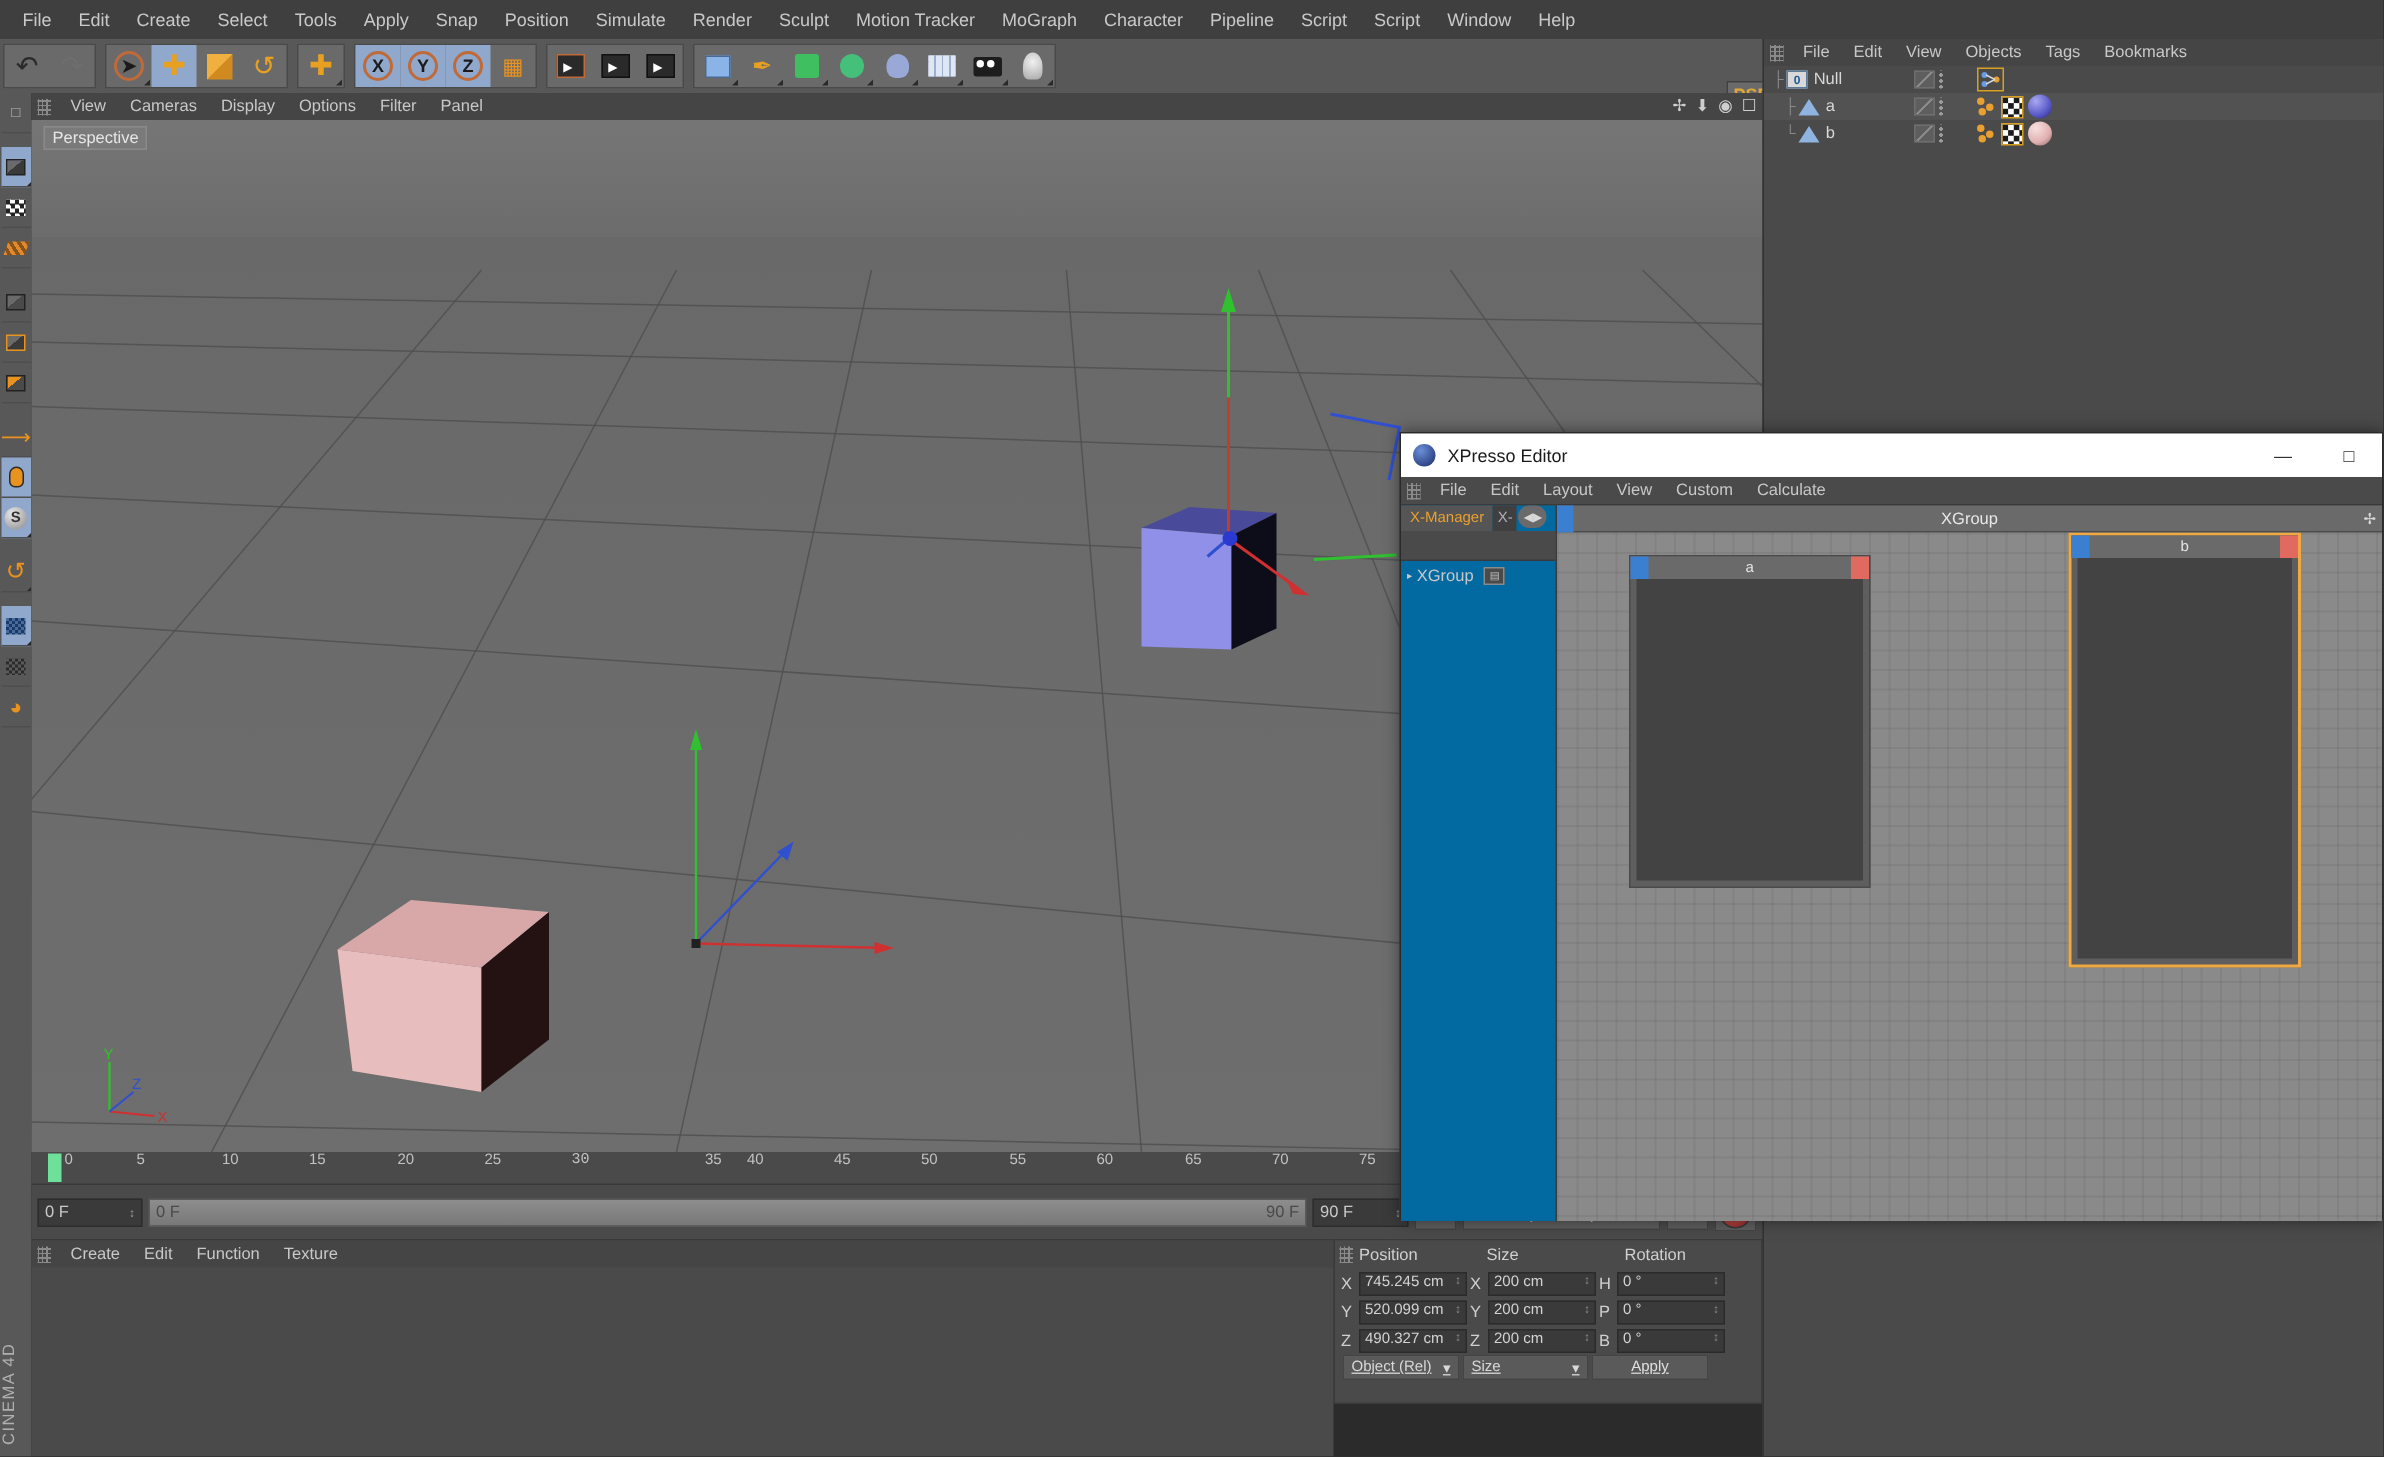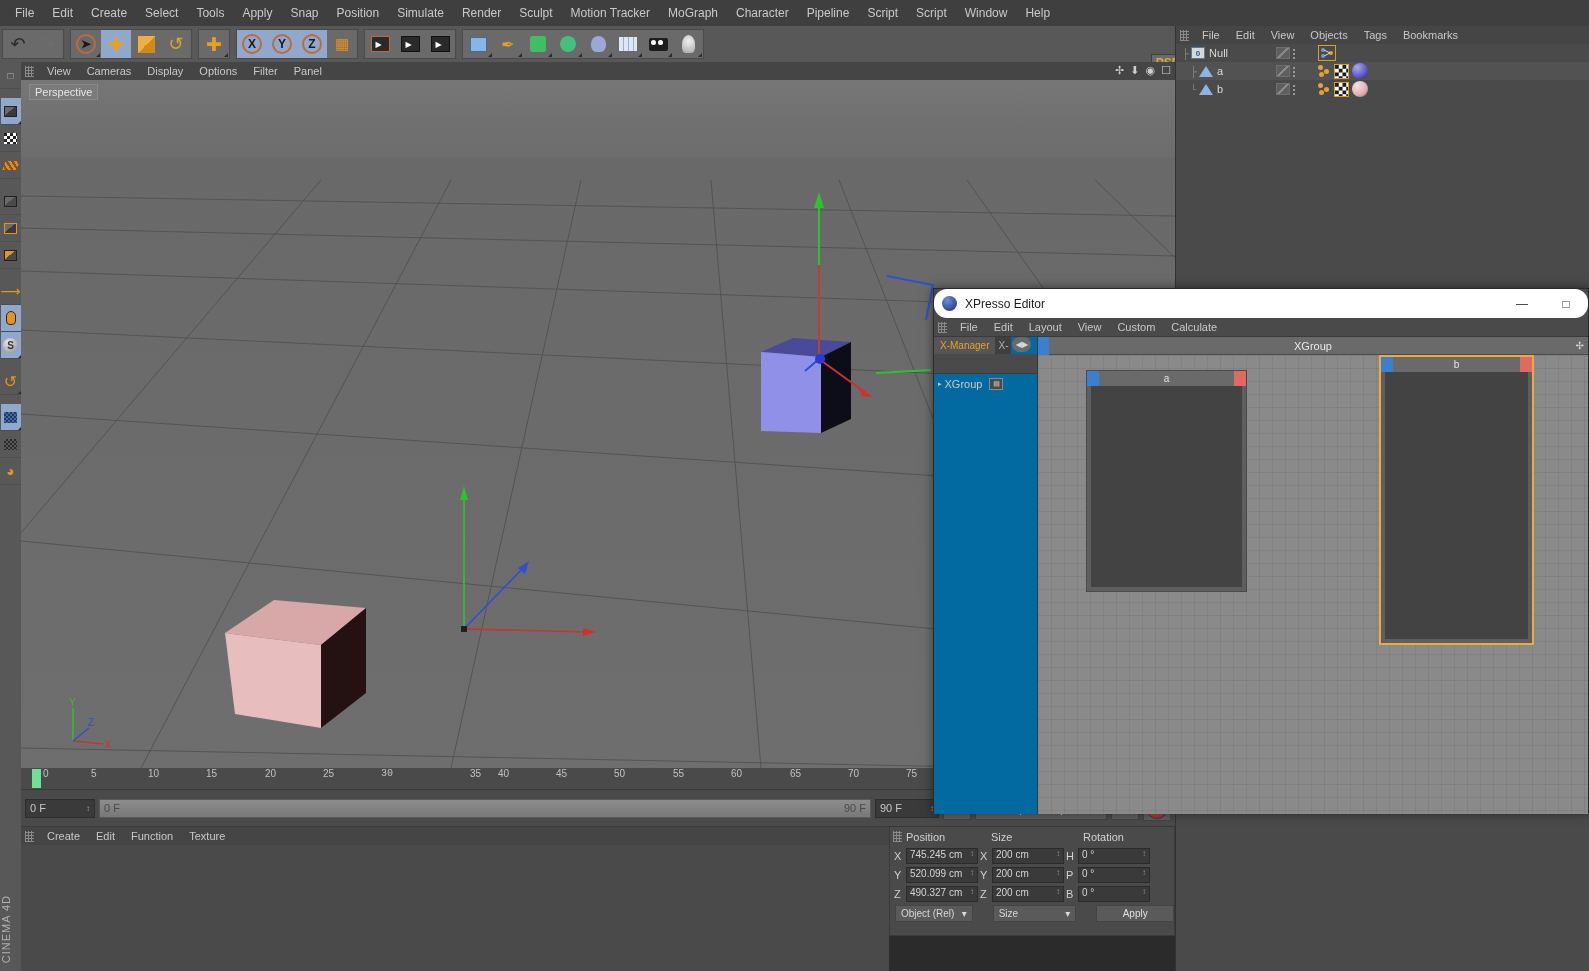--- a/index.html
+++ b/index.html
@@ -281,41 +281,41 @@
   }
   .ch1 { width: 85px; } .ch2 { width: 92px; } .ch3 { width: 90px; }
   .coordrow { display: flex; align-items: center; height: 19px; padding-left: 4px; gap: 2px;}
   .clbl { width: 10px; font-size: 11px; color: #d0d0d0; }
   .cfield {
     width: 72px; height: 16px; background: #3a3a3a; border: 1px solid #2b2b2b;
     display: flex; justify-content: space-between;
     padding: 0 3px; font-size: 10px; color: #d4d4d4;
   }
   .cfield .sp { font-size: 8px; color: #8a8a8a; }
-  .coordfoot { display: flex; align-items: center; height: 20px; gap: 20px; padding-left: 5px; }
+  .coordfoot { display: flex; align-items: flex-start; height: 20px; gap: 2px; padding-left: 5px; text-decoration: underline; }
   .dropdn {
     height: 17px; background: #5a5a5a; border: 1px solid #444;
     display: flex; align-items: center; justify-content: space-between;
     padding: 0 5px; font-size: 10px; color: #d8d8d8;
   }
   .applybtn {
     height: 17px; width: 78px; background: #5a5a5a; border: 1px solid #444;
     display: flex; align-items: center; justify-content: center;
     font-size: 10px; color: #e0e0e0;
   }
 
   
   .xpwin {
     position: absolute; left: 933px; top: 288px; width: 656px; height: 525px;
     background: #4a4a4a; box-shadow: 0 0 10px rgba(0,0,0,.5);
     border: 1px solid #2a2a2a;
   }
   .xptitle {
     height: 29px; background: #ffffff; display: flex; align-items: center;
-    padding-left: 8px; position: relative; border-radius: 13px;
+    padding-left: 8px; position: relative;
   }
   .xpicon {
     width: 15px; height: 15px; border-radius: 50%;
     background: radial-gradient(circle at 35% 30%, #6a8fd8, #1a2a6a);
     margin-right: 8px;
   }
   .xptitle .tx { font-size: 12px; color: #1a1a1a; }
   .winbtns { position: absolute; right: 0; top: 0; display: flex; height: 29px; }
   .winbtn { width: 44px; display:flex; align-items:center; justify-content:center;
             font-size: 12px; color: #333; }

